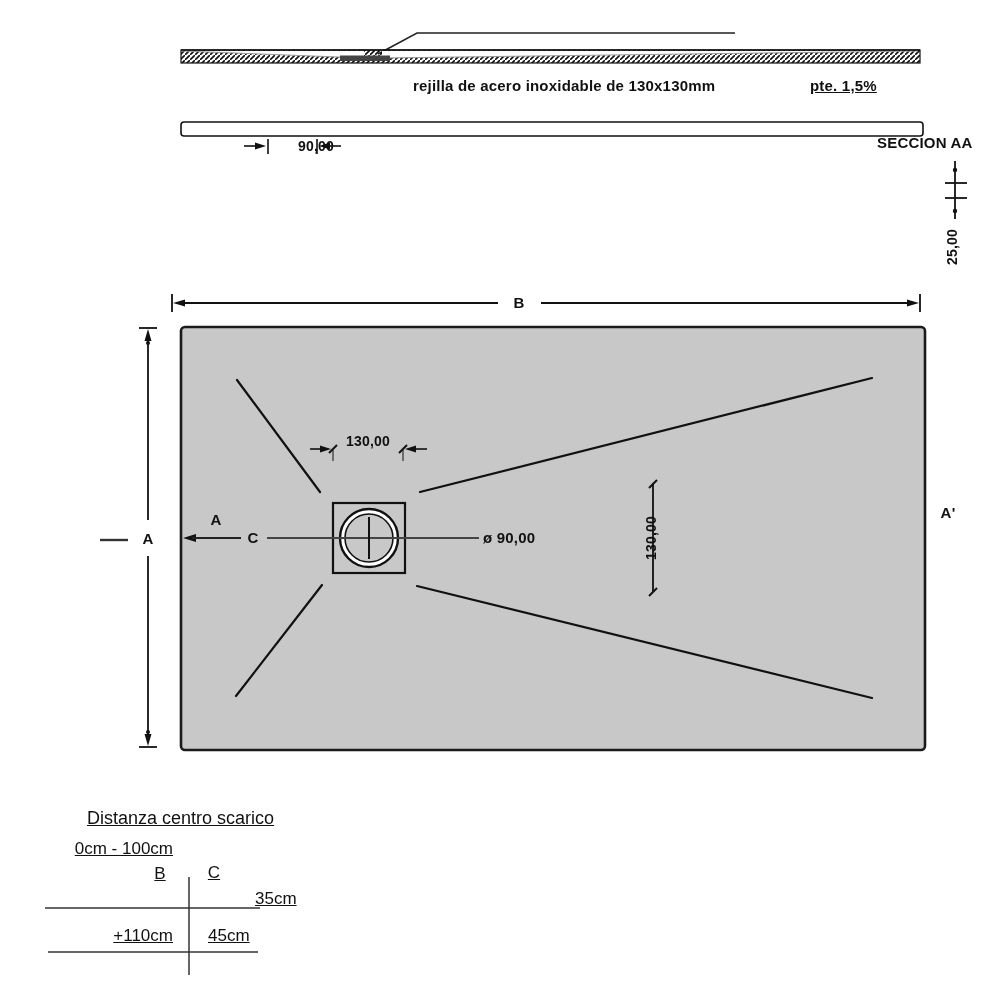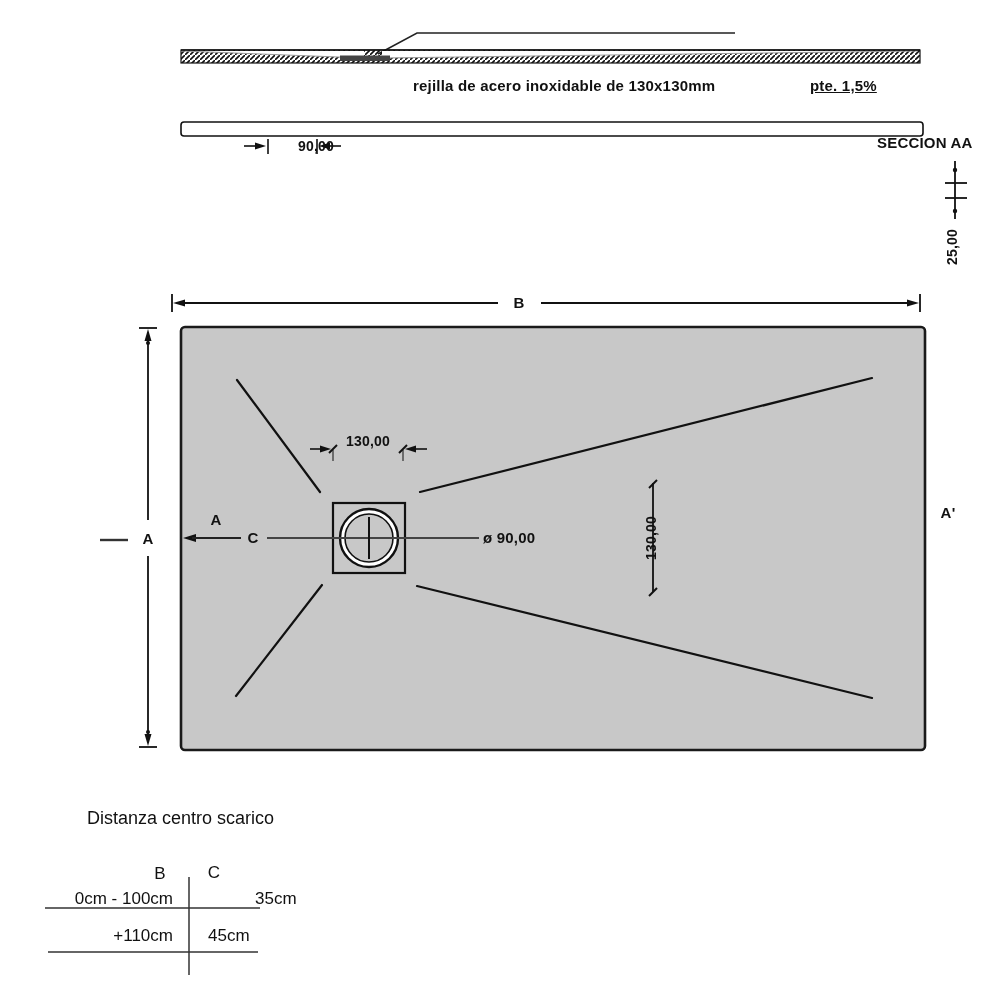--- a/index.html
+++ b/index.html
@@ -7,21 +7,21 @@
     position:relative;width:1000px;height:1000px;background:#ffffff;
     font-family:"Liberation Sans", sans-serif;color:#111;overflow:hidden;padding-left:48px;
   }
   .linework{position:absolute;left:0;top:0;width:1000px;height:1000px;}
   .lbl{position:absolute;white-space:nowrap;color:#111;}
   .dim{font-size:14px;font-weight:bold;letter-spacing:0.2px;}
   .dwg{font-size:15px;font-weight:bold;letter-spacing:0.2px;}
   .center{transform:translate(-50%,-50%);}
   .hcenter{transform:translateX(-50%);margin-left:24px;}
   .vrot{transform:translate(-50%,-50%) rotate(-90deg);}
-  .tbl{font-size:17px;font-weight:normal;}
+  .tbl{font-size:17px;font-weight:normal;text-decoration:underline;}
   .tbl-right{text-align:right;}
 </style>
 </head>
 <body>
 
 <div class="canvas">
 
   <svg class="linework" viewBox="0 0 1000 1000">
     <defs>
       <pattern id="hatch" width="5" height="5" patternUnits="userSpaceOnUse">
@@ -150,18 +150,18 @@
   <div class="lbl dwg center" style="left:253px;top:537px;">C</div>
   <div class="lbl dwg" style="left:483px;top:529px;text-align:right;">ø 90,00</div>
   <div class="lbl dim center" style="left:368px;top:441px;">130,00</div>
   <div class="lbl dim vrot" style="left:651px;top:538px;">130,00</div>
   <div class="lbl dwg center" style="left:948px;top:512px;">A'</div>
 
   <div class="lbl tbl" style="left:87px;top:808px;font-size:18px;">Distanza centro scarico</div>
   <div class="lbl tbl center" style="left:160px;top:874px;">B</div>
   <div class="lbl tbl center" style="left:214px;top:873px;">C</div>
 
-  <div class="lbl tbl tbl-right" style="left:43px;top:889px;width:130px;">0cm - 100cm</div>
+  <div class="lbl tbl tbl-right" style="left:43px;top:839px;width:130px;">0cm - 100cm</div>
   <div class="lbl tbl" style="left:208px;top:889px;margin-left:47px;">35cm</div>
   <div class="lbl tbl tbl-right" style="left:43px;top:926px;width:130px;text-align:right;">+110cm</div>
   <div class="lbl tbl" style="left:208px;top:926px;">45cm</div>
 
 </div>
 
 </body></html>

